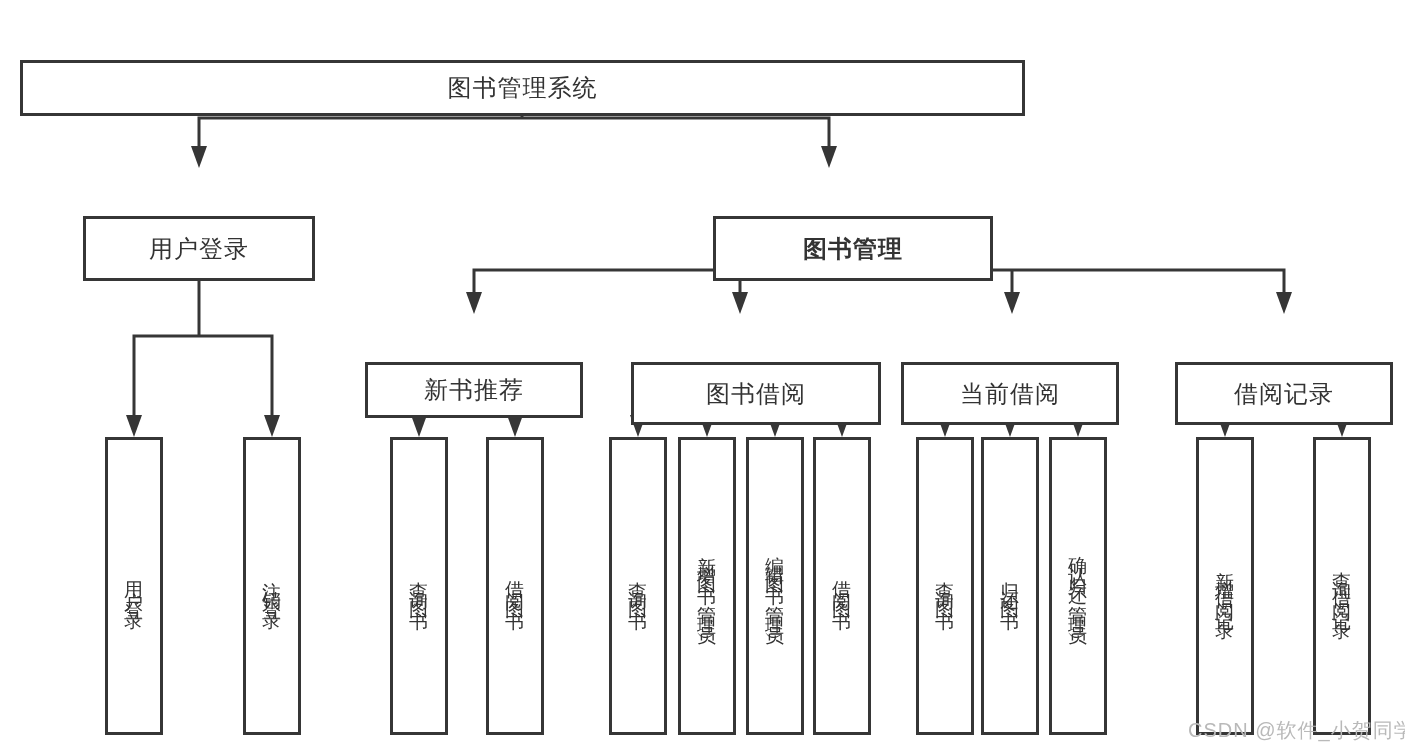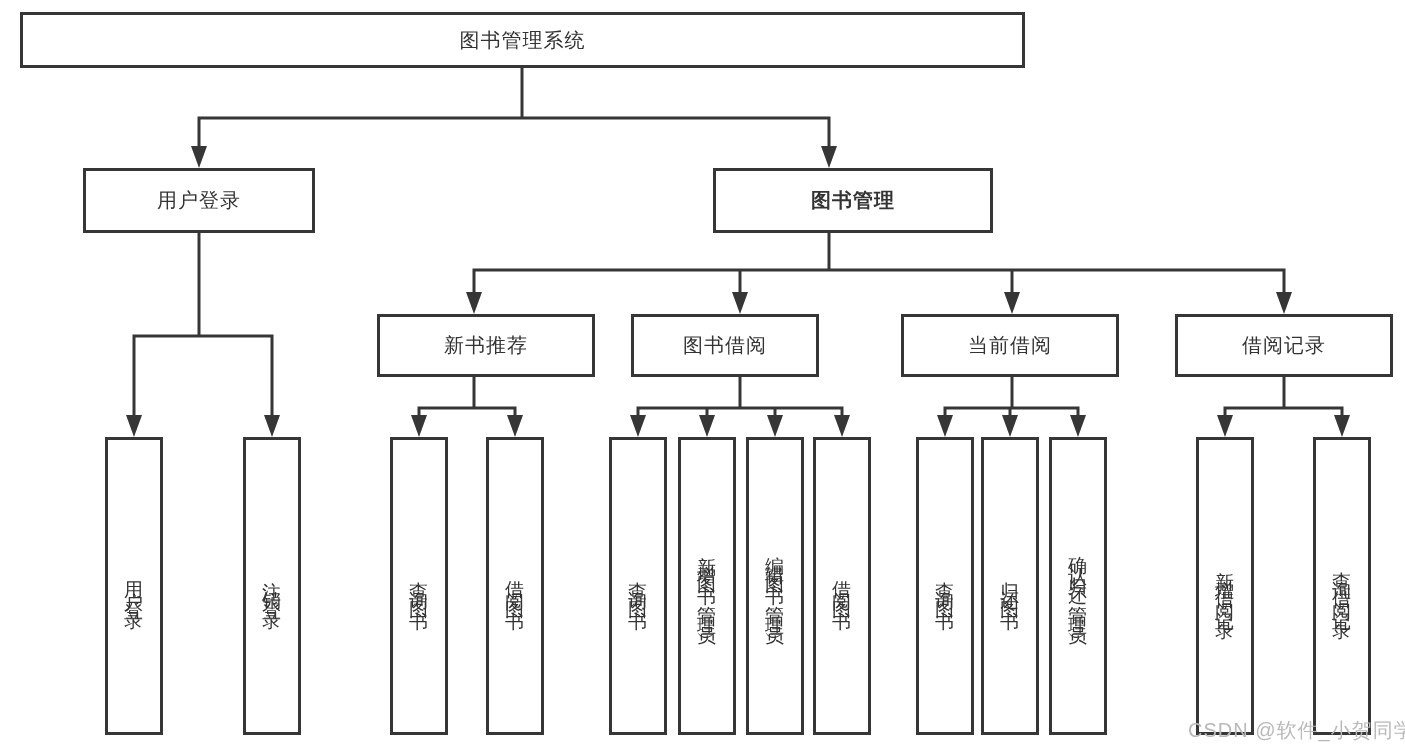--- a/index.html
+++ b/index.html
@@ -20,23 +20,24 @@
     box-sizing: border-box;
     border: 3px solid #363636;
     background: #ffffff;
     color: #333333;
     display: flex;
     align-items: center;
     justify-content: center;
     text-align: center;
   }
   .hbox {
-    font-size: 20px;
+    font-size: 24px;
     letter-spacing: 1px;
     white-space: nowrap;
+    margin-top: 48px;
   }
   .vbox {
     writing-mode: vertical-rl;
     text-orientation: upright;
     font-size: 19px;
     letter-spacing: 10px;
     line-height: 1;
     padding: 6px 0;
   }
   .connectors {
@@ -112,22 +113,22 @@
       <path d="M1217 415 L1233 415 L1225 437 Z"></path>
       <path d="M1334 415 L1350 415 L1342 437 Z"></path>
     </g>
   </svg>
 
   <div class="box hbox" style="left:20px; top:12px; width:1005px; height:56px;">图书管理系统</div>
 
   <div class="box hbox" style="left:83px; top:168px; width:232px; height:65px;">用户登录</div>
   <div class="box hbox" style="left:713px; top:168px; width:280px; height:65px;font-weight:bold;">图书管理</div>
 
-  <div class="box hbox" style="left:377px; top:314px; width:218px; height:63px;">新书推荐</div>
-  <div class="box hbox" style="left:631px; top:314px; width:188px; height:63px;">图书借阅</div>
+  <div class="box hbox" style="left:365px; top:314px; width:218px; height:56px;">新书推荐</div>
+  <div class="box hbox" style="left:631px; top:314px; width:250px; height:63px;">图书借阅</div>
   <div class="box hbox" style="left:1175px; top:314px; width:218px; height:63px;">借阅记录</div>
   <div class="box hbox" style="left:901px; top:314px; width:218px; height:63px;">当前借阅</div>
 
   <div class="box vbox" style="left:105px; top:437px; width:58px; height:298px;">用户登录</div>
   <div class="box vbox" style="left:243px; top:437px; width:58px; height:298px;">注销登录</div>
 
   <div class="box vbox" style="left:390px; top:437px; width:58px; height:298px;">查询图书</div>
   <div class="box vbox" style="left:486px; top:437px; width:58px; height:298px;">借阅图书</div>
 
   <div class="box vbox" style="left:609px; top:437px; width:58px; height:298px;">查询图书</div>

